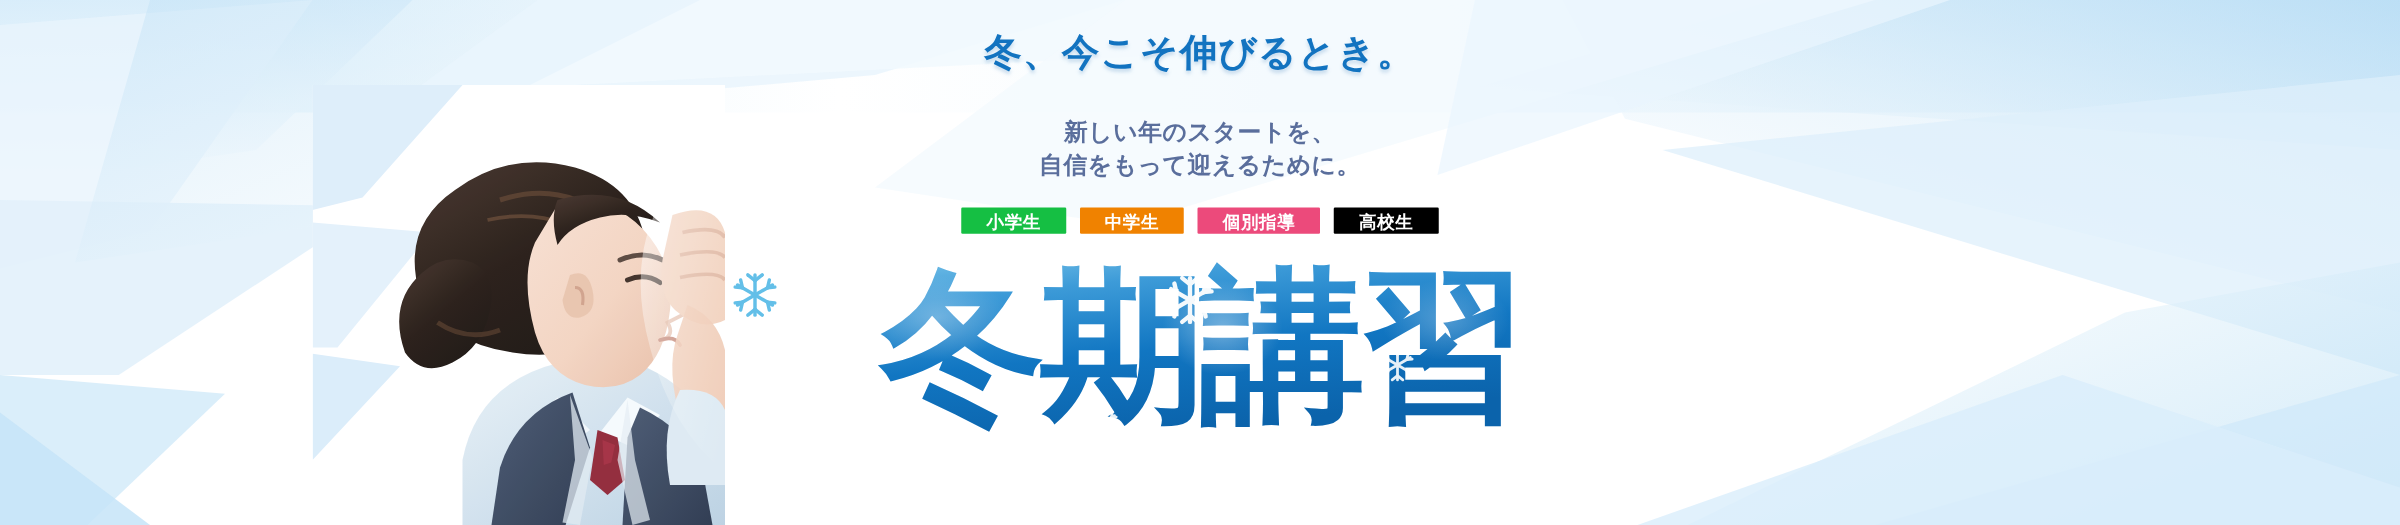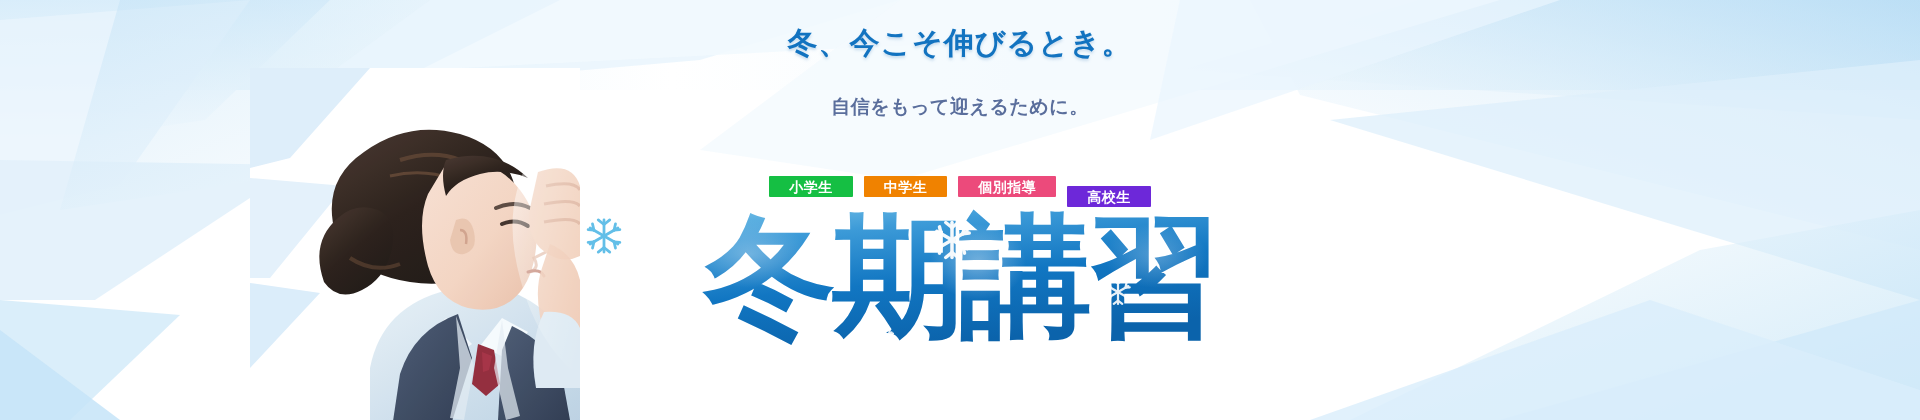--- a/index.html
+++ b/index.html
@@ -222,28 +222,29 @@
         <rect x="0" y="0" width="330" height="352" fill="#ffffff" opacity="0.06"></rect>
       </g>
     </svg>
   </div>
 
   <div class="content">
 
     <div class="headline">冬、今こそ伸びるとき。</div>
 
     <div class="sub">
+      <div>新しい年のスタートを、</div>
       <div>自信をもって迎えるために。</div>
     </div>
 
     <div class="badges">
       <span class="badge" style="background: rgb(21, 191, 67);">小学生</span>
       <span class="badge" style="background: rgb(240, 130, 0);">中学生</span>
       <span class="badge" style="background: rgb(236, 74, 123);">個別指導</span>
-      <span class="badge" style="background: #6d28d9; margin-top: 20px;">高校生</span>
+      <span class="badge" style="background: #000000;">高校生</span>
     </div>
 
     <div class="bigtitle">
       <svg viewBox="0 0 800 160">
         <defs>
           <linearGradient id="titleG" x1="0" y1="0" x2="0.35" y2="1">
             <stop offset="0" stop-color="#7dc6ea"></stop>
             <stop offset="0.25" stop-color="#3d9bd8"></stop>
             <stop offset="0.6" stop-color="#1176c2"></stop>
             <stop offset="1" stop-color="#0b63ab"></stop>

